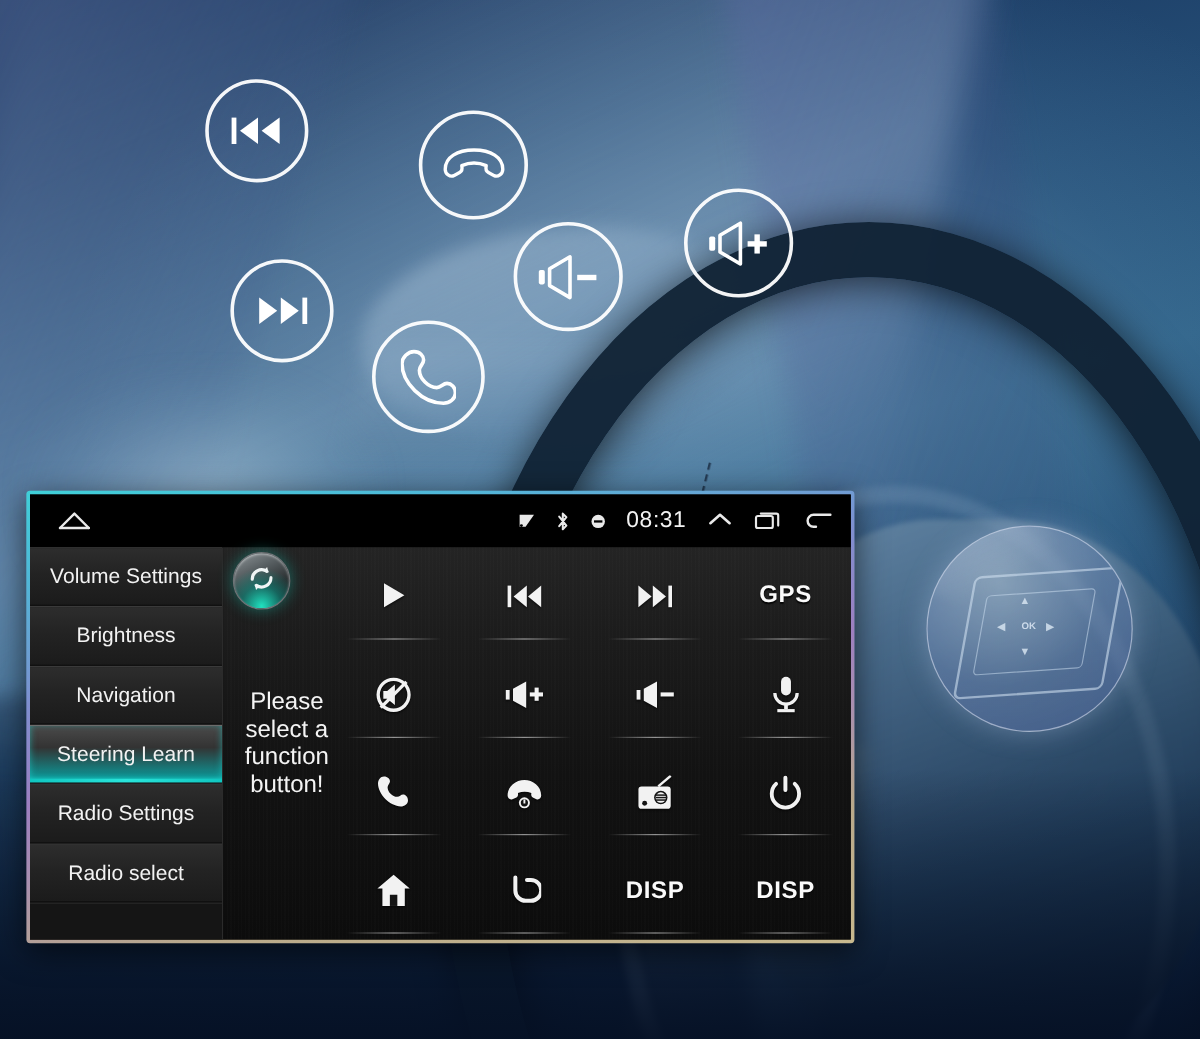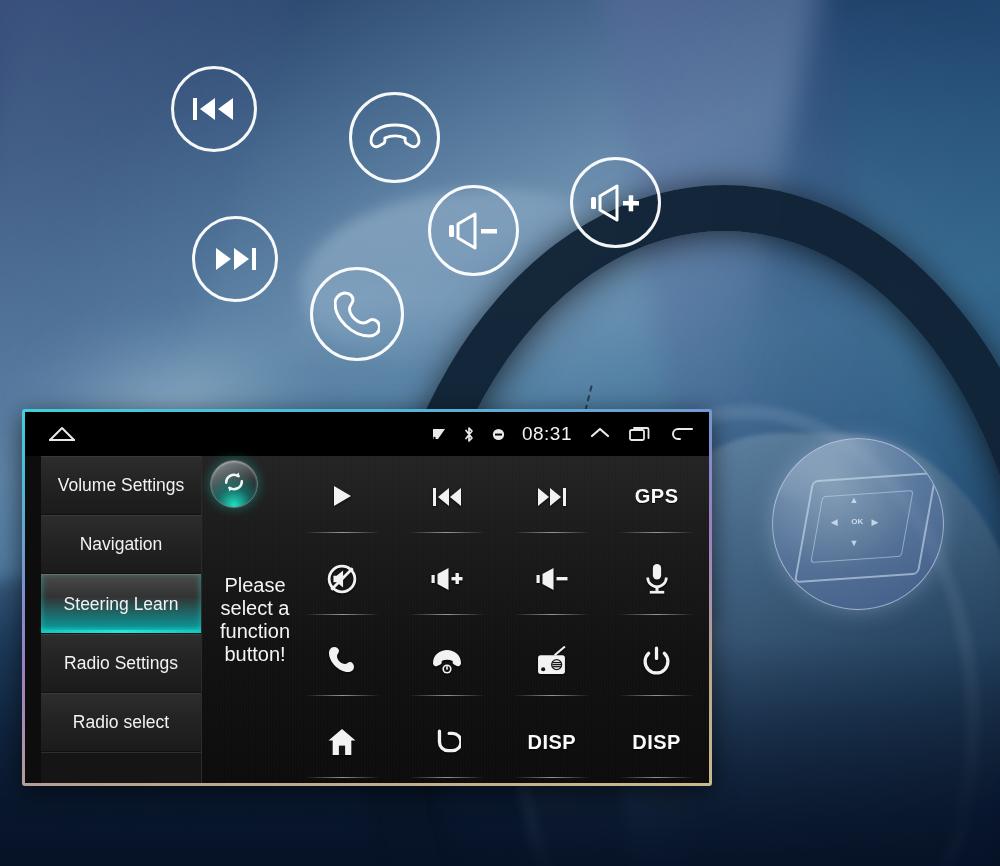--- a/index.html
+++ b/index.html
@@ -173,21 +173,20 @@
   #sb-time{font-size:19px;letter-spacing:0.5px;color:#f2f2f2;font-weight:400;}
 
   
   #body{flex:1 1 auto;display:flex;min-height:0;}
 
   
   #sidebar{
     flex:0 0 160px;background:#0d0d0d;
     display:flex;flex-direction:column;
     border-right:1px solid #2b2b2b;
-    padding-left:16px;
   }
   .side-item{
     flex:1 1 0;min-height:0;
     display:flex;align-items:center;justify-content:center;
     color:#f2f2f2;font-size:17.5px;
     background:linear-gradient(180deg,#2d2d2d 0%, #232323 45%, #1b1b1b 100%);
     border-bottom:1px solid #111;
     border-top:1px solid #3a3a3a;
     position:relative;
     white-space:nowrap;
@@ -372,20 +371,23 @@
         </span>
       </div>
     </div>
 
     <div id="body">
       <div id="sidebar">
           <div class="side-item">
             <span>Volume Settings</span>
           </div>
           <div class="side-item">
+            <span>Brightness</span>
+          </div>
+          <div class="side-item">
             <span>Navigation</span>
           </div>
           <div class="side-item sel">
             <span>Steering Learn</span>
           </div>
           <div class="side-item">
             <span>Radio Settings</span>
           </div>
           <div class="side-item">
             <span>Radio select</span>

